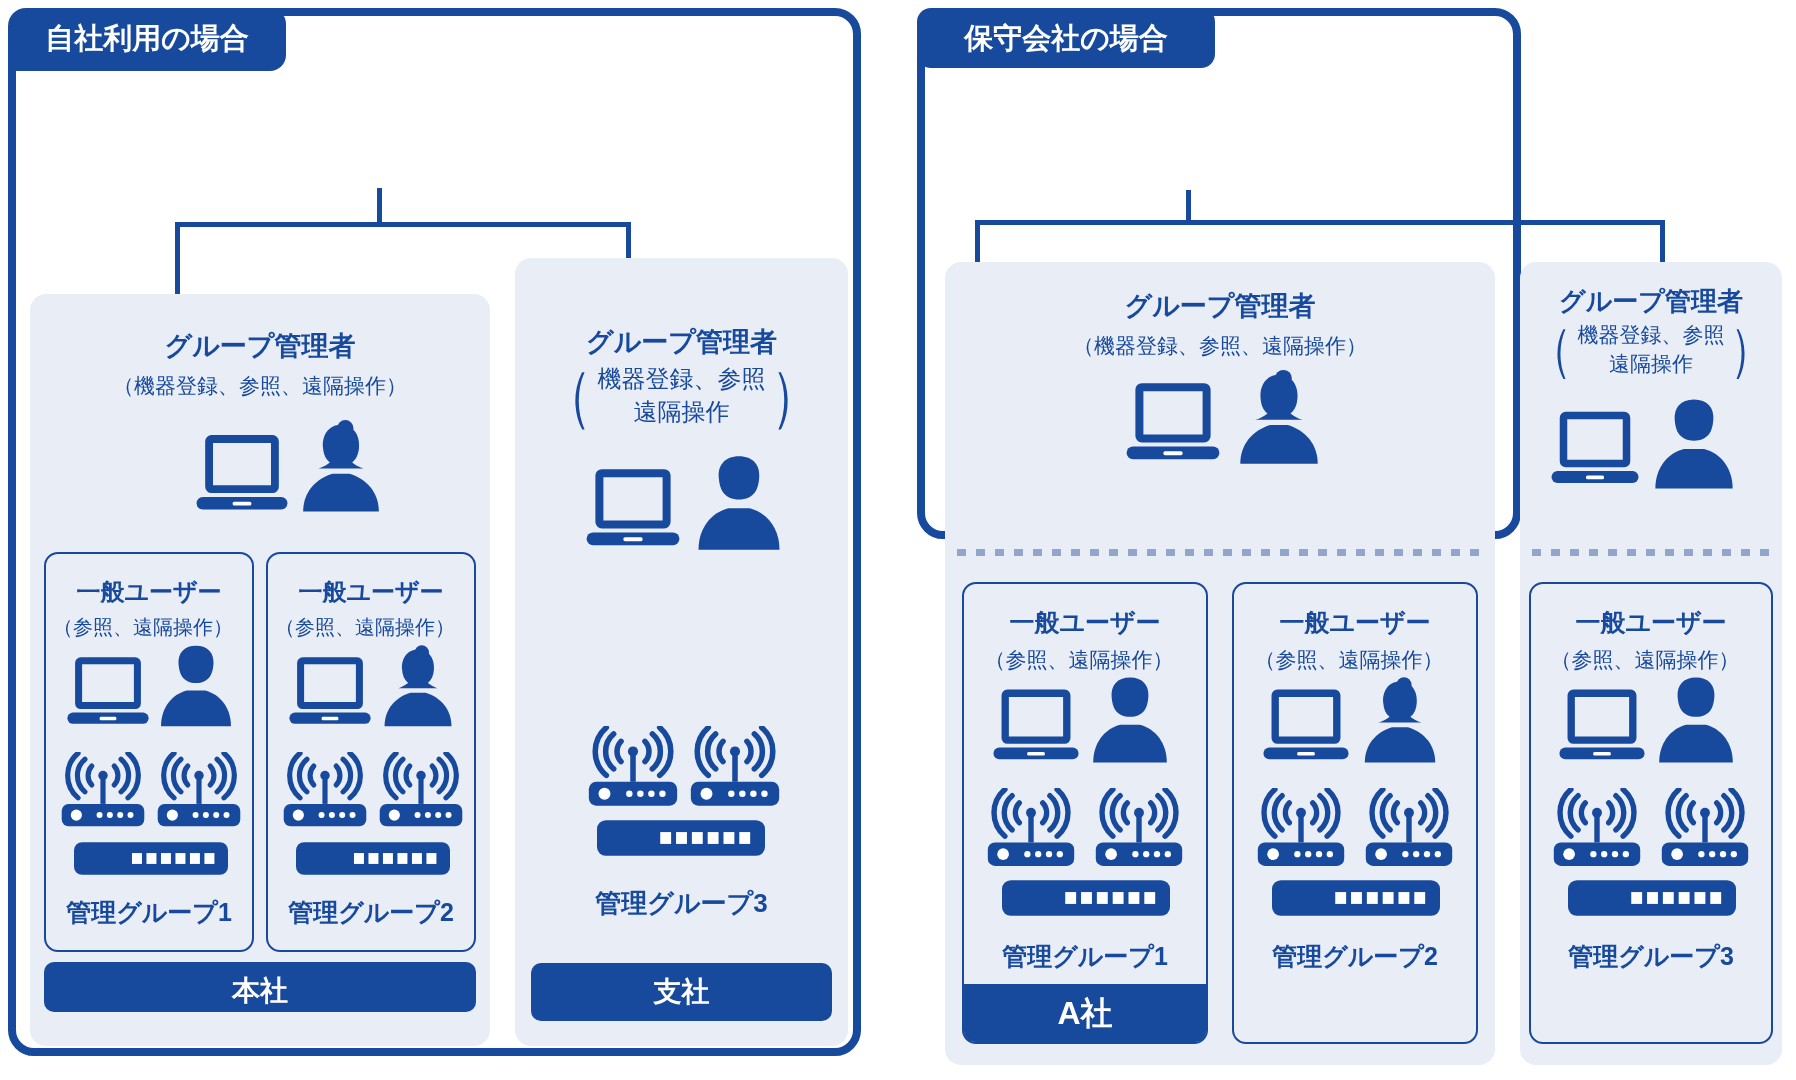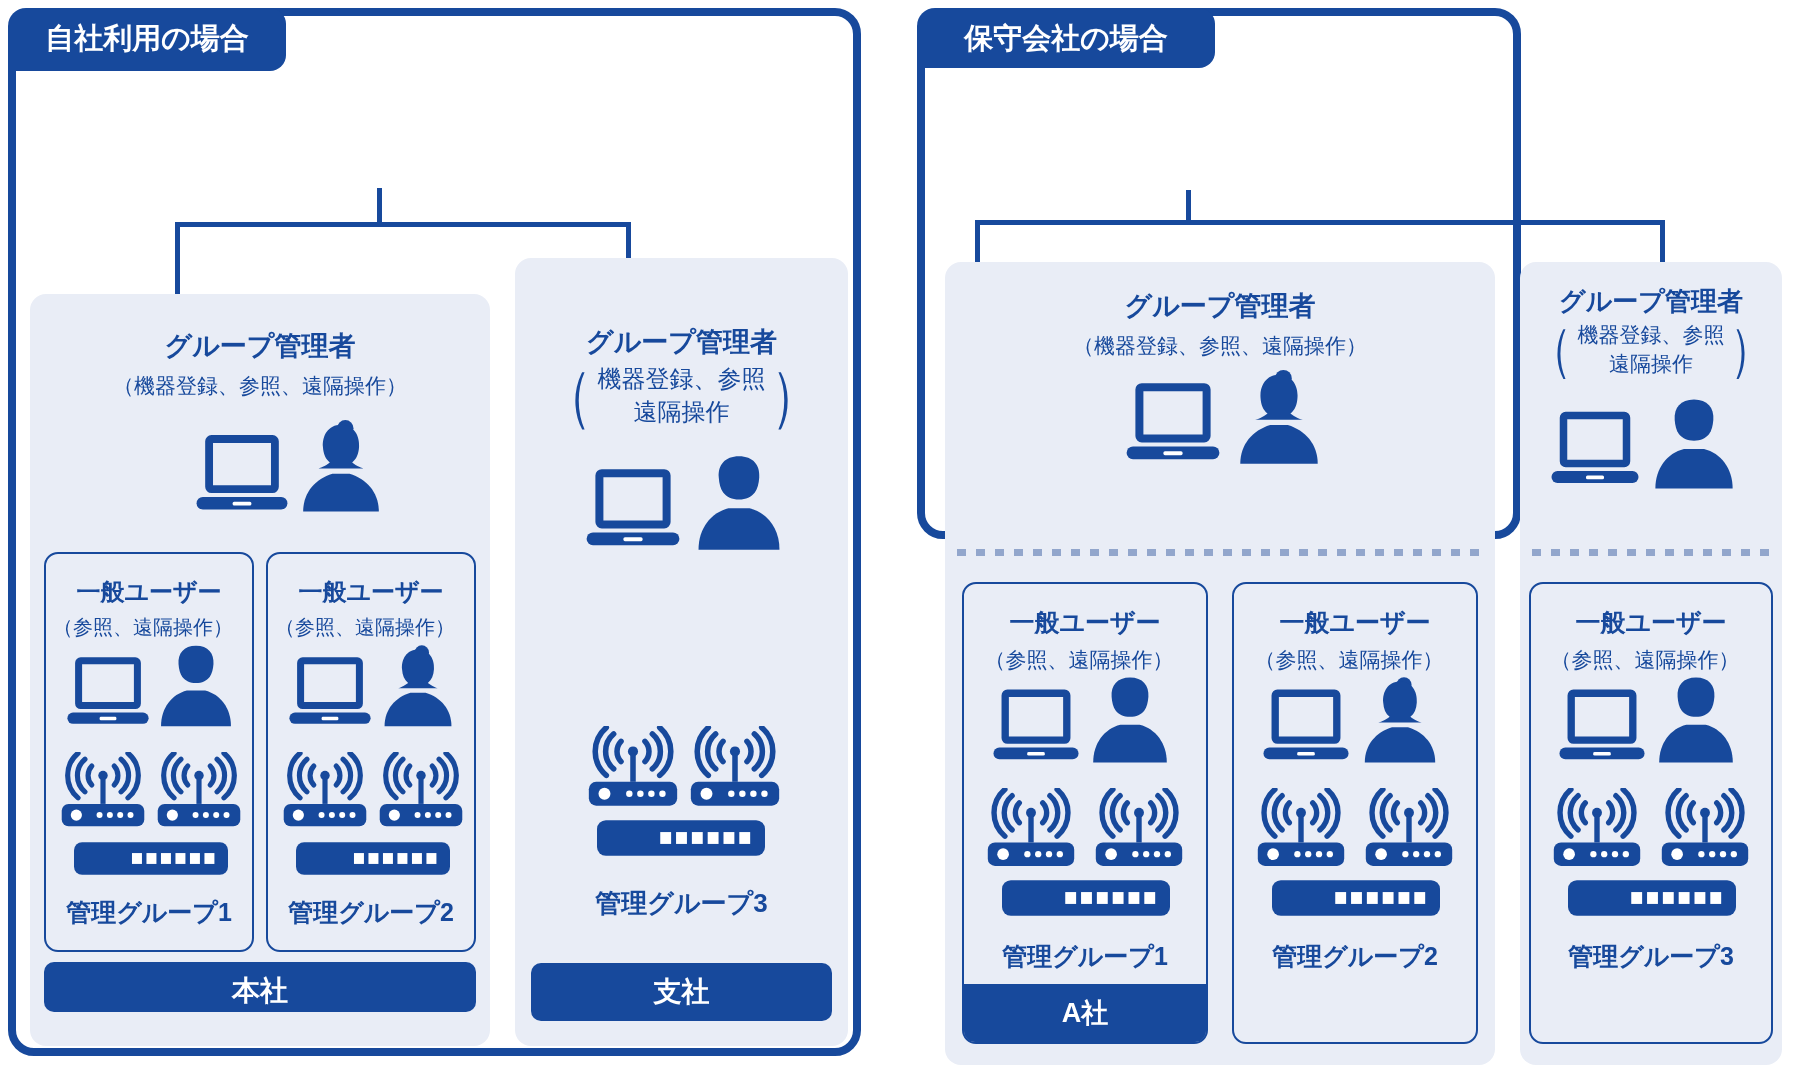--- a/index.html
+++ b/index.html
@@ -25,21 +25,21 @@
   .c-sub{position:absolute;left:0;right:0;text-align:center;color:var(--B);font-size:21px;}
 
   .ubox{position:absolute;border:2.5px solid var(--B);border-radius:14px;}
   .ubox .b-title{position:absolute;left:0;right:0;text-align:center;font-weight:bold;font-size:24px;color:var(--B);}
   .ubox .b-sub{position:absolute;left:0;right:12px;text-align:center;font-size:20px;color:var(--B);}
   .ubox .b-label{position:absolute;left:0;right:0;text-align:center;font-weight:bold;font-size:25px;color:var(--B);}
 
   .bar{position:absolute;background:var(--B);color:#fff;font-weight:bold;font-size:28px;
        text-align:center;border-radius:10px;}
   .bar-in{position:absolute;left:0;right:0;bottom:0;height:58px;background:var(--B);color:#fff;
-       font-weight:bold;font-size:27px;text-align:center;line-height:58px;border-radius:0 0 11px 11px;}
+       font-weight:bold;font-size:32px;text-align:center;line-height:58px;border-radius:0 0 11px 11px;}
 
   .dotted{position:absolute;height:7px;z-index:4;
       background:repeating-linear-gradient(90deg,var(--D) 0 9px,transparent 9px 19px);}
 
   .parens{position:absolute;left:0;right:0;display:flex;justify-content:center;align-items:center;color:var(--B);}
   .parens .pr{font-size:46px;font-weight:400;transform:scaleY(1.45);line-height:1;}
   .parens .plines{text-align:center;font-size:24px;line-height:33px;margin:0 6px;white-space:nowrap;}
 </style>
 </head>
 <body>
@@ -227,21 +227,21 @@
           <use href="#sym-hub"></use>
         </svg>
       </div>
     <div class="c-title" style="top:628px;font-size:26px;">管理グループ3</div>
     <div class="bar" style="left:16px;top:705px;width:301px;height:58px;line-height:58px;">
       <span>支社</span>
     </div>
   </div>
 
   <div class="panel" style="left:917px;top:8px;width:604px;height:531px;"></div>
-  <div class="tab" style="left:917px;top:8px;width:298px;height:60px;">
+  <div class="tab" style="left:917px;top:8px;width:298px;height:60px;border-radius:14px;">
     <span>保守会社の場合</span>
   </div>
 
   <div class="ic" style="left:1040px;top:103px;width:100px;height:86px;">
       <svg>
         <use href="#sym-laptop"></use>
       </svg>
     </div>
   <div class="ic" style="left:1148px;top:84px;width:92px;height:106px;">
       <svg>

